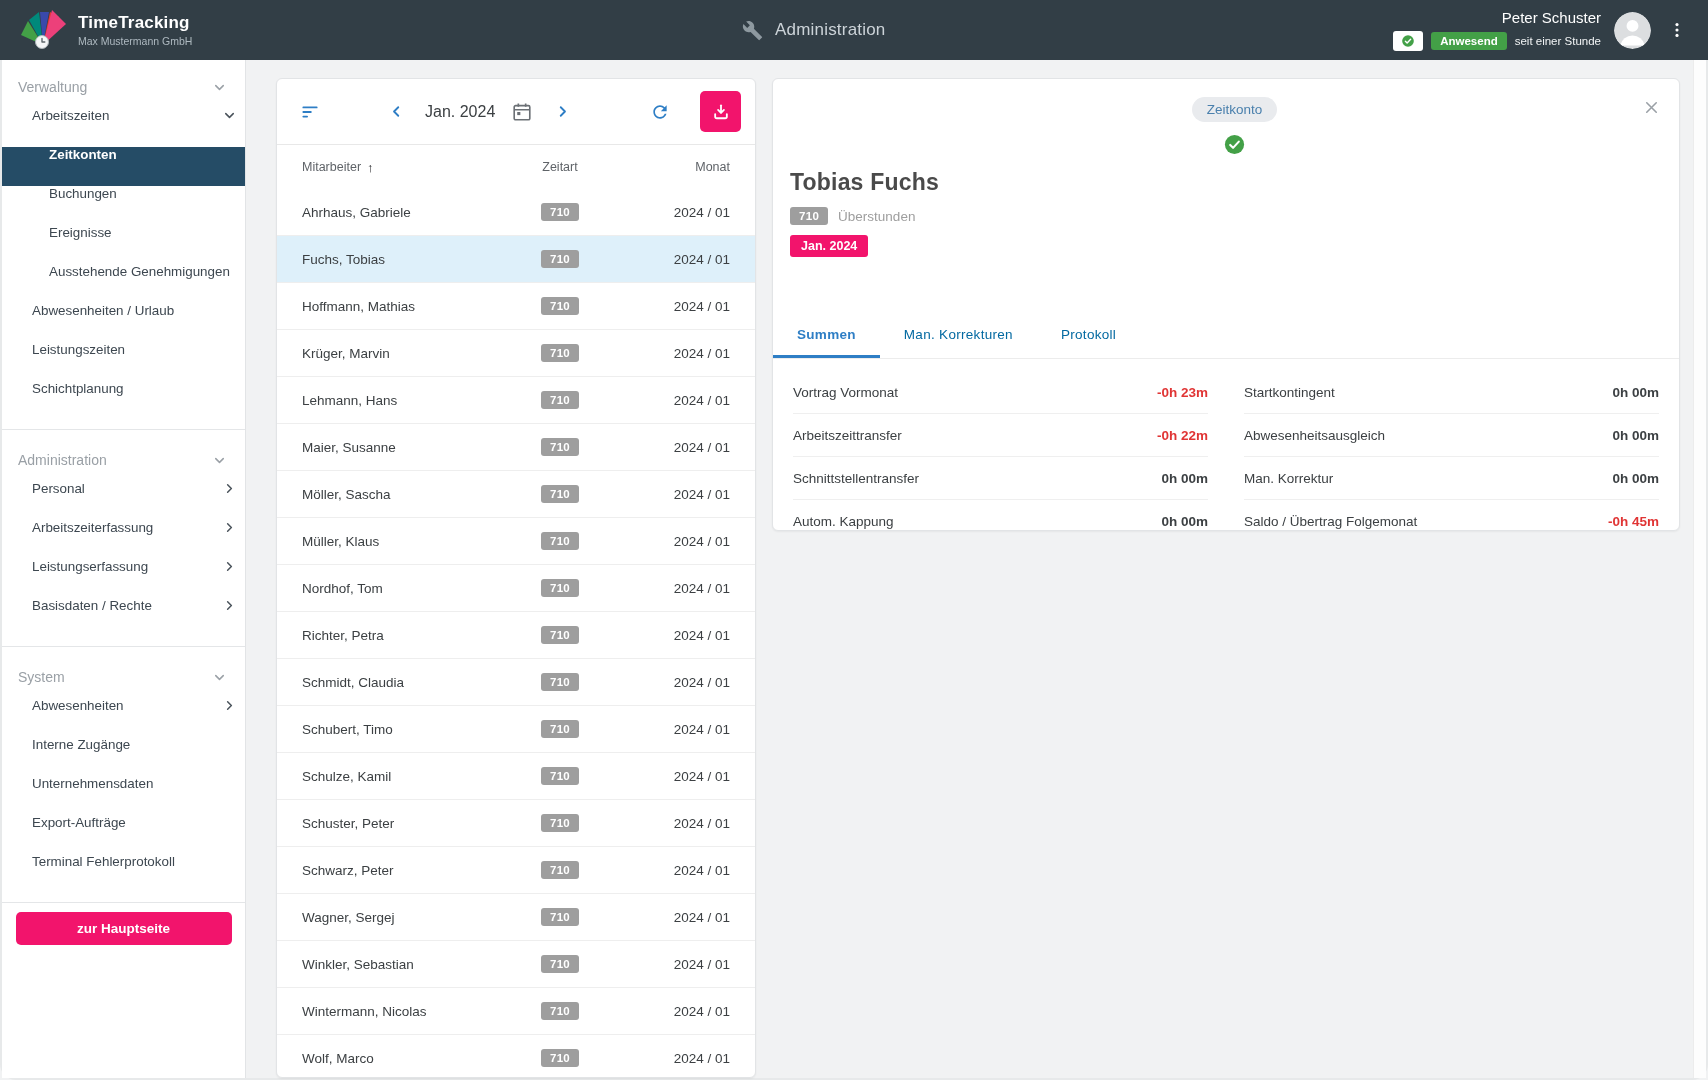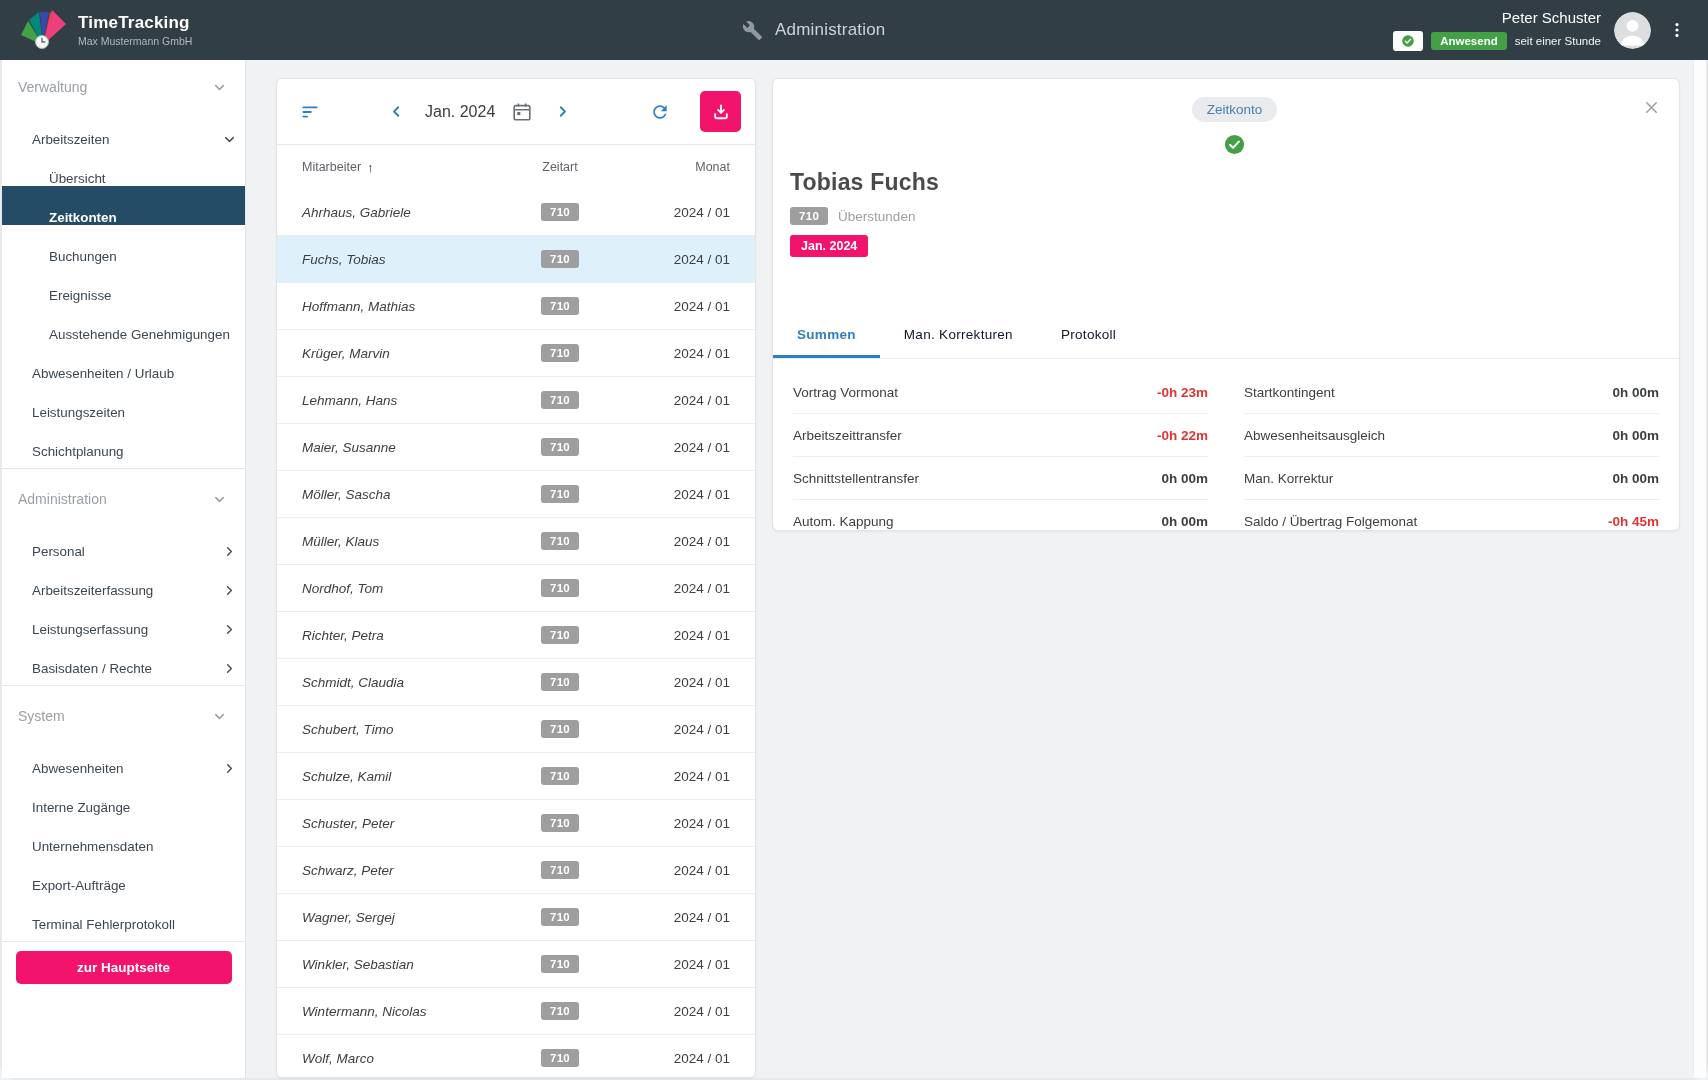--- a/index.html
+++ b/index.html
@@ -26,21 +26,21 @@
   .fill-green { fill:var(--positive-green); }
   .presence-badge { background:var(--positive-green); color:#fff; font-size:11.5px; font-weight:700; padding:3px 9px; border-radius:3px; }
   .presence-since { font-size:11.5px; color:#f2f4f5; }
   .avatar-svg { width:37px; height:37px; border-radius:50%; display:block; }
   .kebab-btn { width:26px; height:40px; display:flex; align-items:center; justify-content:center; background:none; border:none; cursor:pointer; }
   .kebab-svg { width:20px; height:20px; }
 
   
   .sidebar { position:absolute; left:2px; top:60px; bottom:2px; width:244px; background:#fff; border-right:1px solid #e2e4e6; padding-top:6px; overflow:hidden; }
   .nav-section { height:42px; display:flex; align-items:center; padding:0 18px 0 16px; color:#9aa0a6; font-size:14px; cursor:pointer; }
-  .nav-item { height:39px; display:flex; align-items:flex-end; padding-right:8px; color:#3d4750; font-size:13.4px; cursor:pointer; white-space:nowrap; }
+  .nav-item { height:39px; display:flex; align-items:flex-start; padding-right:8px; color:#3d4750; font-size:13.4px; cursor:pointer; white-space:nowrap; }
   .nav-item.lvl1 { padding-left:30px; }
   .nav-item.lvl2 { padding-left:47px; }
   .nav-item.selected { background:var(--nav-selected-bg); color:#fff; font-weight:700; }
   .nav-chev { margin-left:auto; display:flex; align-items:center; color:#49525a; }
   .nav-section .nav-chev { color:#9aa0a6; }
   .nav-divider { height:1px; background:#e4e6e8; margin:9px 0; }
   .home-btn { display:block; margin:7px auto 0; width:216px; height:33px; background:var(--accent-pink); color:#fff; font-weight:700; font-size:13.5px; border:none; border-radius:5px; cursor:pointer; font-family:inherit; }
 
   
   .card { background:#fff; border:1px solid #e2e4e6; border-radius:6px; box-shadow:0 1px 2px rgba(0,0,0,.05); }
@@ -52,37 +52,37 @@
   .cal-btn { width:34px; height:34px; }
   .refresh-btn { position:absolute; right:76px; }
   .download-btn { position:absolute; right:14px; width:41px; height:41px; background:var(--accent-pink); border:none; border-radius:5px; cursor:pointer; display:flex; align-items:center; justify-content:center; }
   .thead { height:44px; display:flex; align-items:center; padding:0 25px; color:#5f6368; font-size:12.5px; }
   .th-name { flex:1; display:flex; align-items:center; gap:6px; cursor:pointer; }
   .sort-arrow { color:#202124; font-size:13px; font-weight:700; }
   .th-zeit { width:120px; text-align:center; }
   .th-monat { width:110px; text-align:right; }
   .emp-row { height:47px; display:flex; align-items:center; padding:0 25px; border-bottom:1px solid #eeeeee; font-size:13.5px; color:#3c4043; cursor:pointer; }
   .emp-row.selected { background:var(--row-selected-bg); }
-  .cell-name { flex:1;font-style:italic; }
+  .cell-name { flex:1; }
   .cell-zeit { width:120px; text-align:center; }
   .cell-monat { width:110px; text-align:right; }
   .badge-gray { display:inline-block; background:var(--badge-gray); color:#fff; font-size:11.5px; font-weight:700; padding:3px 9px; border-radius:3px; letter-spacing:.3px; }
 
   
   .detail-card { position:absolute; left:772px; top:78px; width:908px; height:453px; padding-top:18px; }
   .close-btn { position:absolute; top:10px; right:10px; width:36px; height:36px; background:none; border:none; cursor:pointer; display:flex; align-items:center; justify-content:center; }
   .chip-row { display:flex; align-items:center; gap:11px; margin-left:17px;flex-direction:column; }
   .type-chip { background:#e9ebee; color:var(--chip-text-blue); font-size:13.5px; padding:5px 15px; border-radius:15px; }
   .big-check-svg { width:23px; height:23px; display:block; }
   .detail-title { margin:13px 0 0 17px; font-size:23px; color:#4a4a4a; letter-spacing:.2px; }
   .zeitart-row { margin:11px 0 0 17px; display:flex; align-items:center; gap:10px; }
   .zeitart-label { color:#9e9e9e; font-size:13.5px; }
   .month-chip { display:inline-block; margin:10px 0 0 17px; background:var(--accent-pink); color:#fff; font-weight:700; font-size:12.5px; padding:4px 11px; border-radius:3px; }
   .tabs { margin-top:55px; display:flex; border-bottom:1px solid #ececec; }
-  .tab { padding:0 24px; height:46px; line-height:46px; font-size:13.5px; letter-spacing:.3px; color:#0f172a; cursor:pointer; border-bottom:3px solid transparent; }
+  .tab { padding:0 24px; height:46px; line-height:46px; font-size:13.5px; letter-spacing:.3px; color:#0369a1; cursor:pointer; border-bottom:3px solid transparent; }
   .tab.active { color:var(--accent-blue); font-weight:700; border-bottom-color:var(--accent-blue); }
   .summary-grid { display:grid; grid-template-columns:1fr 1fr; column-gap:36px; padding:12px 20px 0 20px; }
   .sum-row { height:43px; display:flex; align-items:center; justify-content:space-between; border-bottom:1px solid #efefef; }
   .sum-col .sum-row:last-child { border-bottom:none; }
   .sum-label { font-size:13.5px; color:#3c4043; }
   .sum-value { font-size:13.5px; font-weight:700; color:#3c4043; }
   .sum-value.neg { color:var(--negative-red); }
 
   
   .scroll-track { position:absolute; right:2px; top:60px; bottom:2px; width:13px; background:#fdfdfd; border-left:1px solid #ececec; }
@@ -157,23 +157,20 @@
             </svg>
           </span>
         </div>
         <div class="nav-item lvl1">
           <span class="nav-label">Arbeitszeiten</span>
           <span class="nav-chev">
             <svg viewBox="0 0 24 24" width="15" height="15" fill="none" stroke="currentColor" stroke-width="2.4" stroke-linecap="round" stroke-linejoin="round">
               <polyline points="6 9 12 15 18 9"></polyline>
             </svg>
           </span>
-        </div>
-        <div class="nav-item lvl2">
-          <span class="nav-label">Übersicht</span>
         </div>
         <div class="nav-item lvl2 selected">
           <span class="nav-label">Zeitkonten</span>
         </div>
         <div class="nav-item lvl2">
           <span class="nav-label">Buchungen</span>
         </div>
         <div class="nav-item lvl2">
           <span class="nav-label">Ereignisse</span>
         </div>

